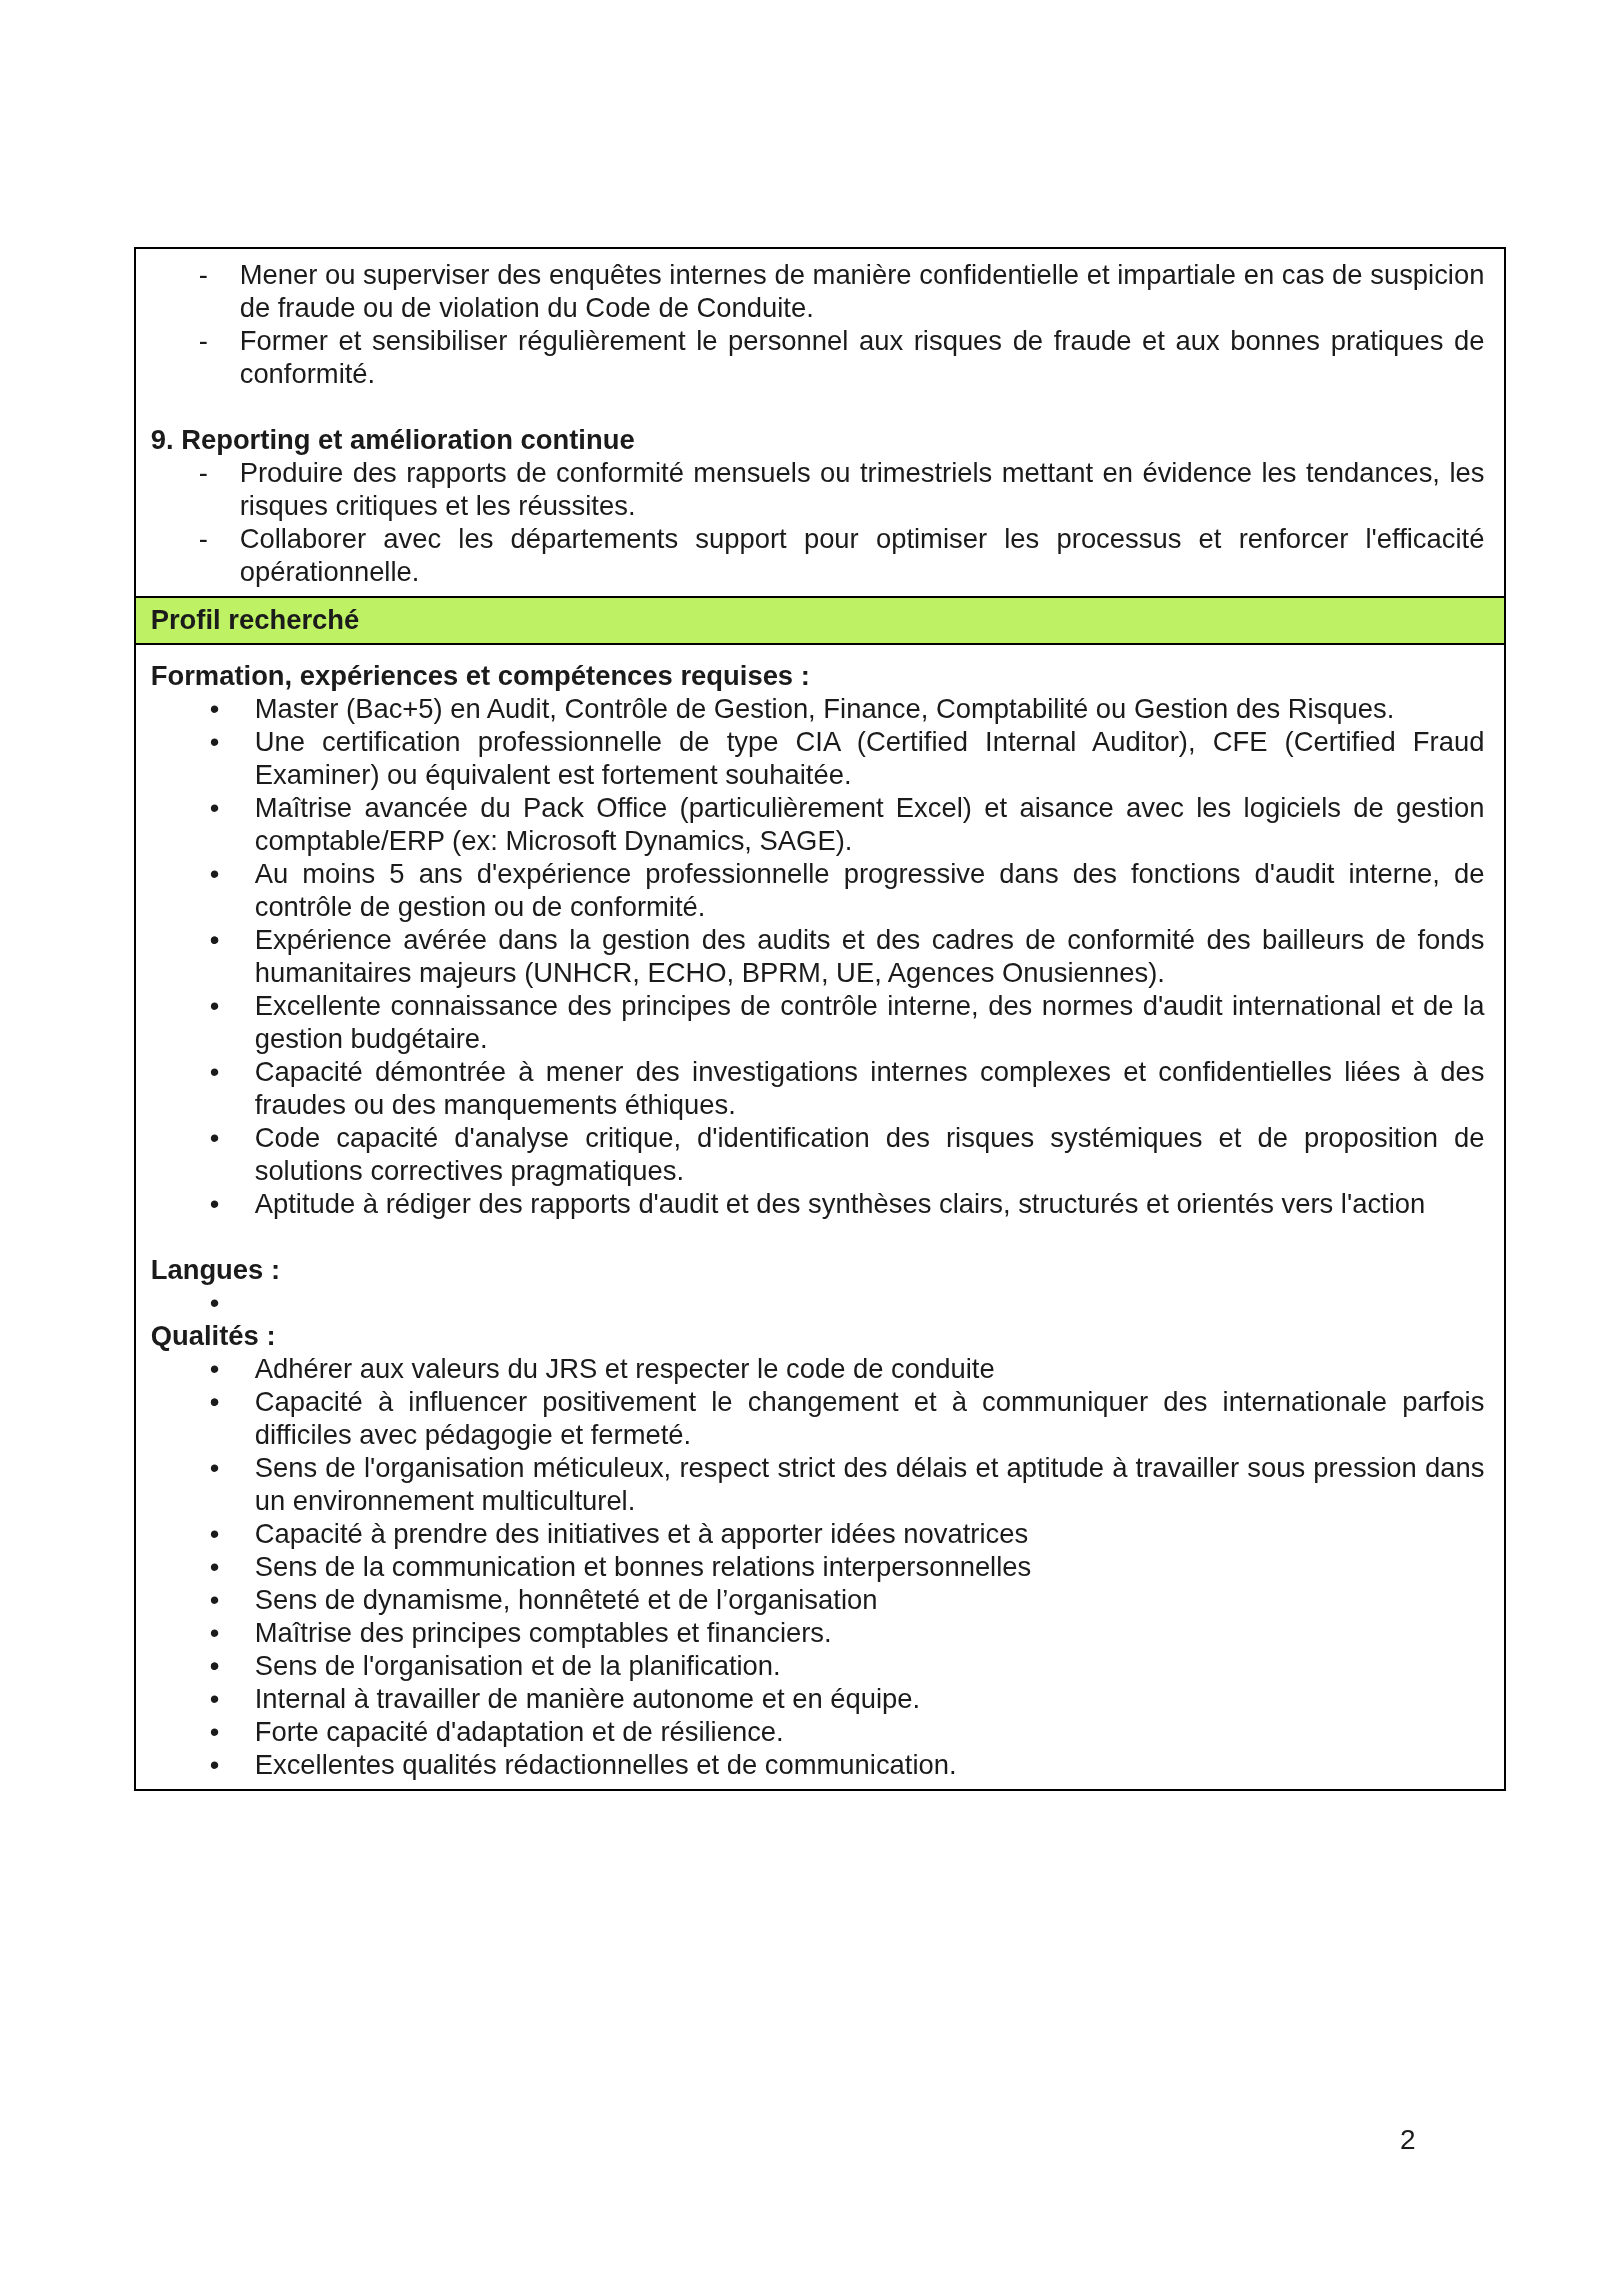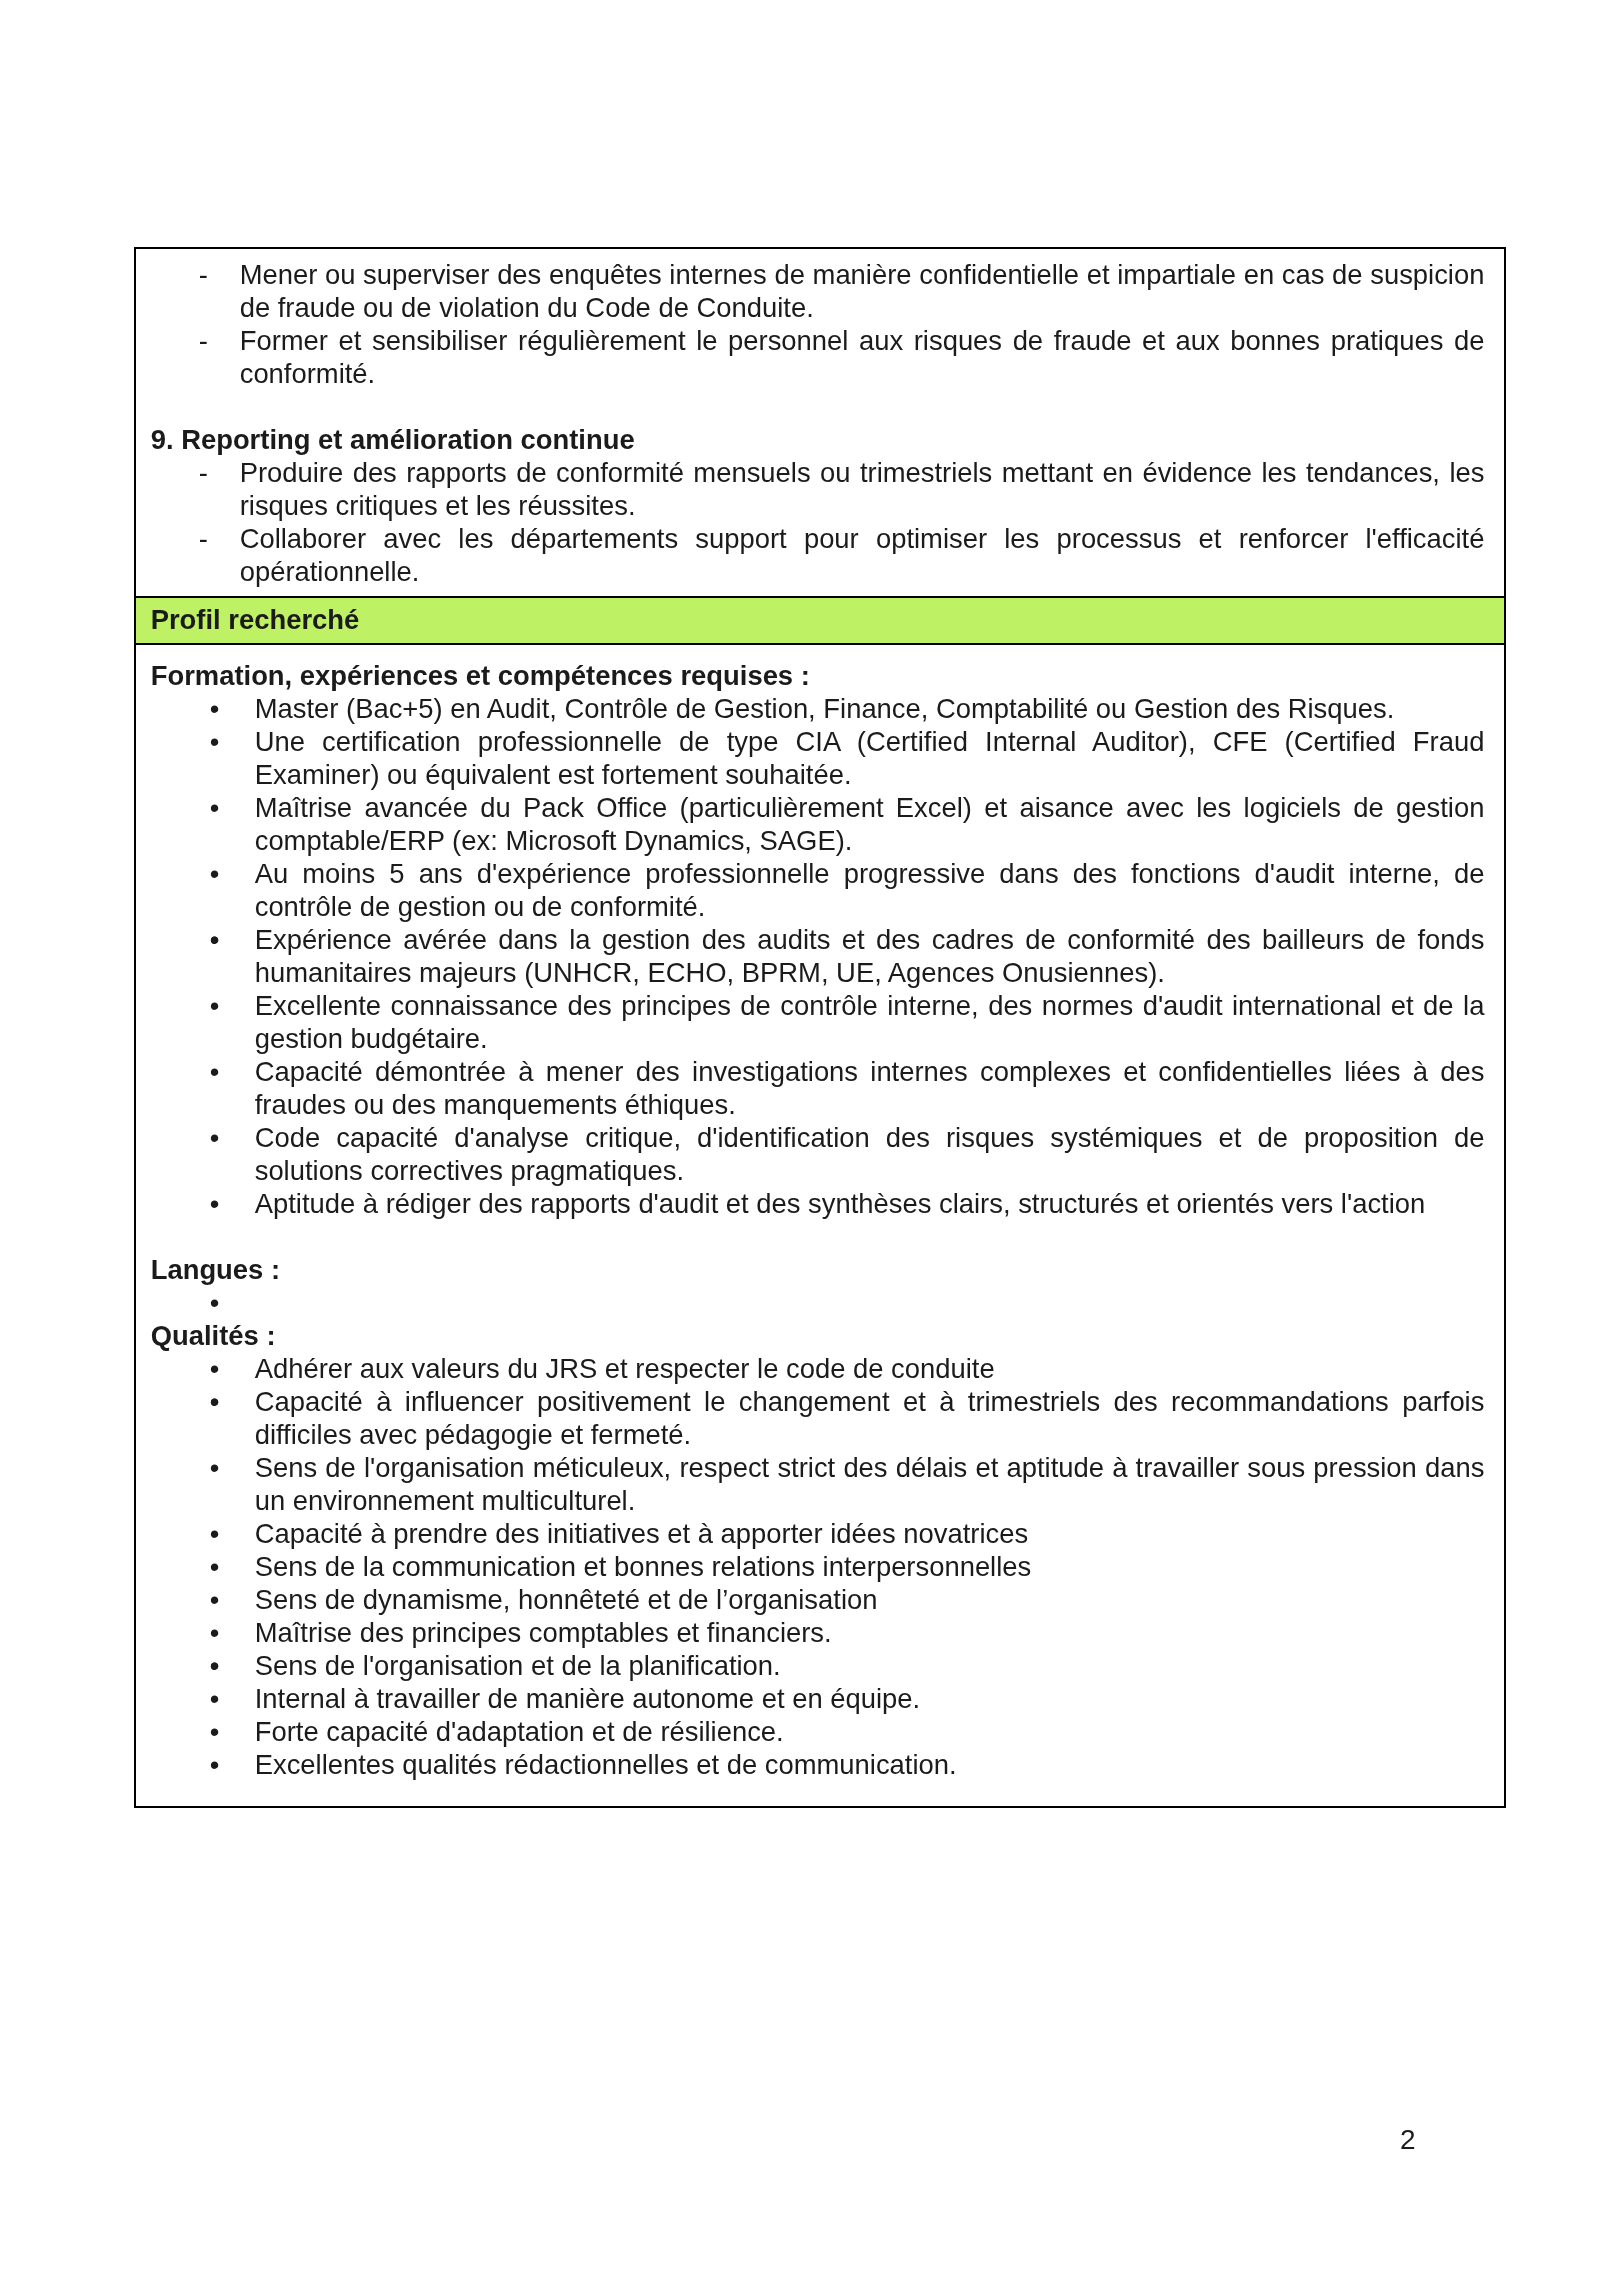--- a/index.html
+++ b/index.html
@@ -82,21 +82,21 @@
 
         <div class="li">
           <span class="marker">-</span>
           <span class="li-text">Collaborer avec les départements support pour optimiser les processus et renforcer l'efficacité opérationnelle.</span>
         </div>
       </div>
   </div>
 
   <div class="hdr-row">Profil recherché</div>
 
-  <div class="box" style="padding-top:13.7px; padding-bottom:25px;">
+  <div class="box" style="padding-top:13.7px; padding-bottom:8px;">
 
     <div class="bold-heading">Formation, expériences et compétences requises :</div>
 
     <div class="bullets">
 
         <div class="li">
           <span class="marker">•</span>
           <span class="li-text">Master (Bac+5) en Audit, Contrôle de Gestion, Finance, Comptabilité ou Gestion des Risques.</span>
         </div>
 
@@ -166,21 +166,21 @@
           <span class="marker">•</span>
           <span class="li-text">Adhérer aux valeurs du JRS et respecter le code de conduite</span>
         </div>
 
         <div class="li">
           <span class="marker">•</span>
         </div>
 
         <div class="li">
           <span class="marker">•</span>
-          <span class="li-text">Capacité à influencer positivement le changement et à trimestriels des recommandations parfois difficiles avec pédagogie et fermeté.</span>
+          <span class="li-text">Capacité à influencer positivement le changement et à communiquer des internationale parfois difficiles avec pédagogie et fermeté.</span>
         </div>
 
         <div class="li">
           <span class="marker">•</span>
           <span class="li-text">Sens de l'organisation méticuleux, respect strict des délais et aptitude à travailler sous pression dans un environnement multiculturel.</span>
         </div>
 
         <div class="li">
           <span class="marker">•</span>
           <span class="li-text">Capacité à prendre des initiatives et à apporter idées novatrices</span>

